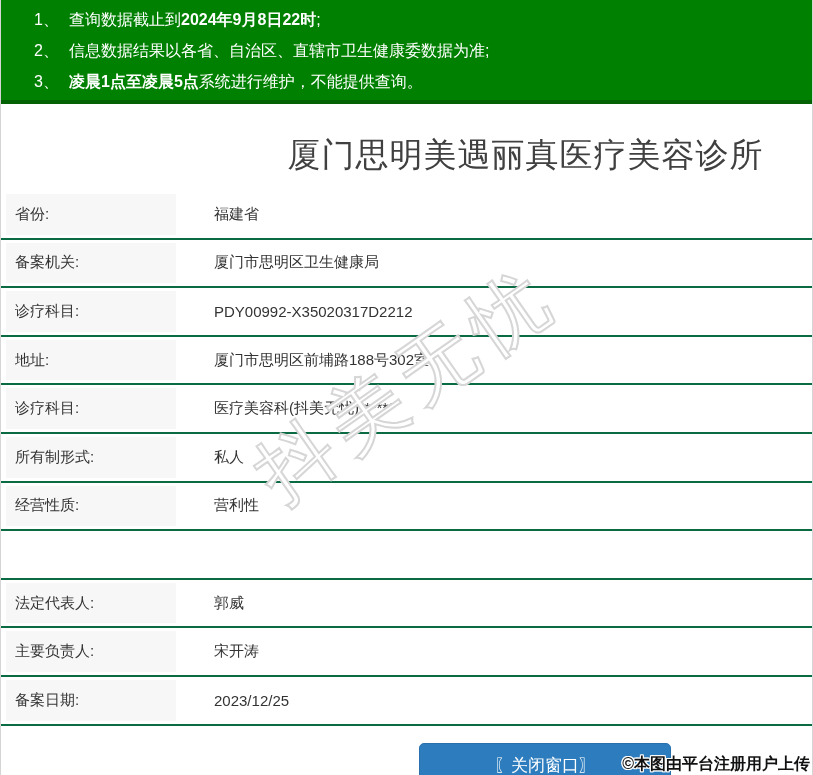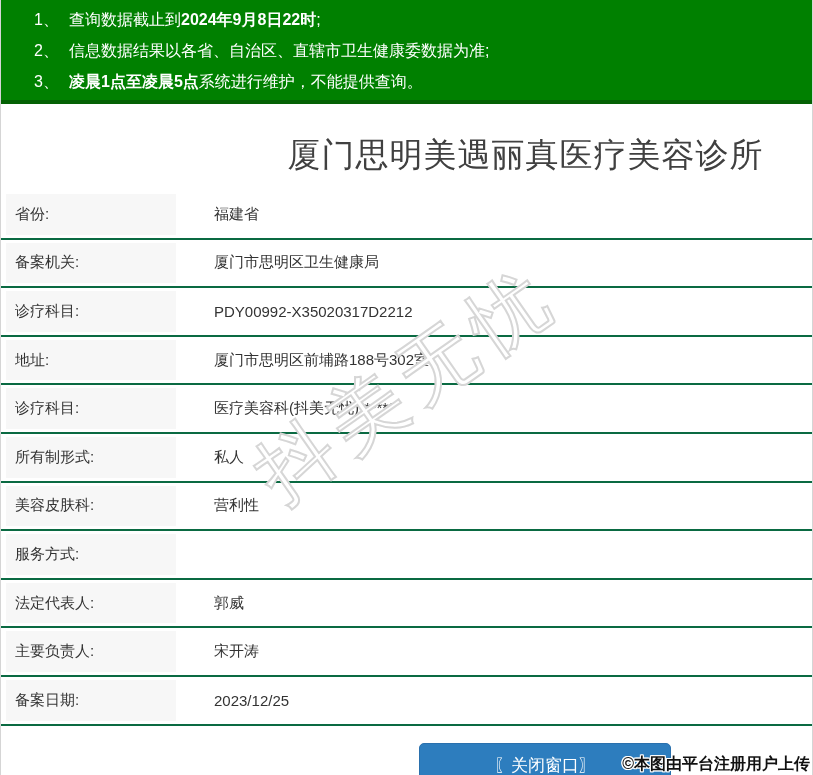--- a/index.html
+++ b/index.html
@@ -83,25 +83,24 @@
     </div>
     <div class="row">
       <div class="label-cell">诊疗科目:</div>
       <div class="value-cell">医疗美容科(抖美无忧)******</div>
     </div>
     <div class="row">
       <div class="label-cell">所有制形式:</div>
       <div class="value-cell">私人</div>
     </div>
     <div class="row">
-      <div class="label-cell">美容皮肤科:</div>
+      <div class="label-cell">经营性质:</div>
       <div class="value-cell">营利性</div>
     </div>
     <div class="row">
-      <div class="label-cell">服务方式:</div>
     </div>
     <div class="row">
       <div class="label-cell">法定代表人:</div>
       <div class="value-cell">郭威</div>
     </div>
     <div class="row">
       <div class="label-cell">主要负责人:</div>
       <div class="value-cell">宋开涛</div>
     </div>
     <div class="row">

